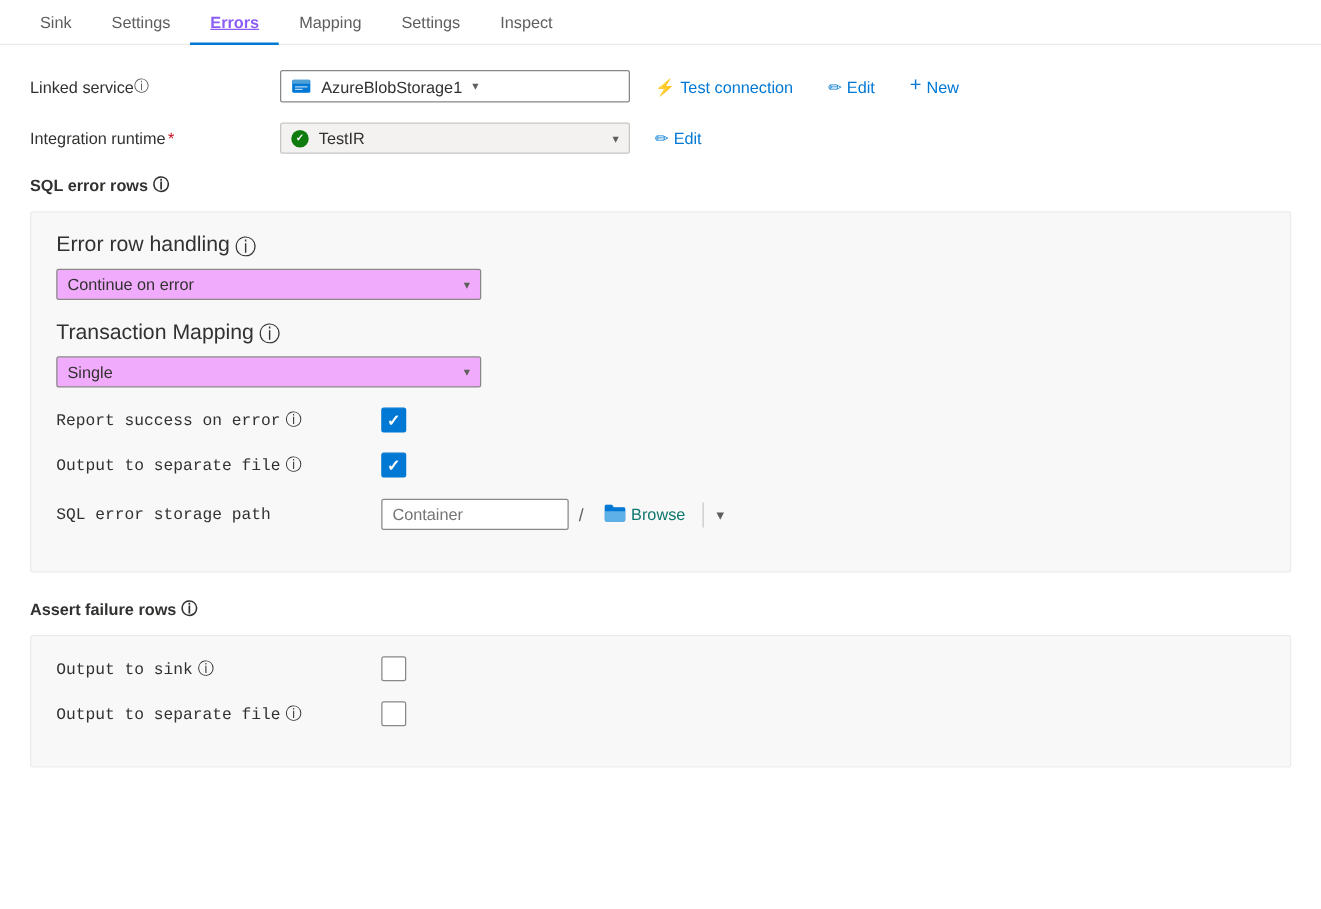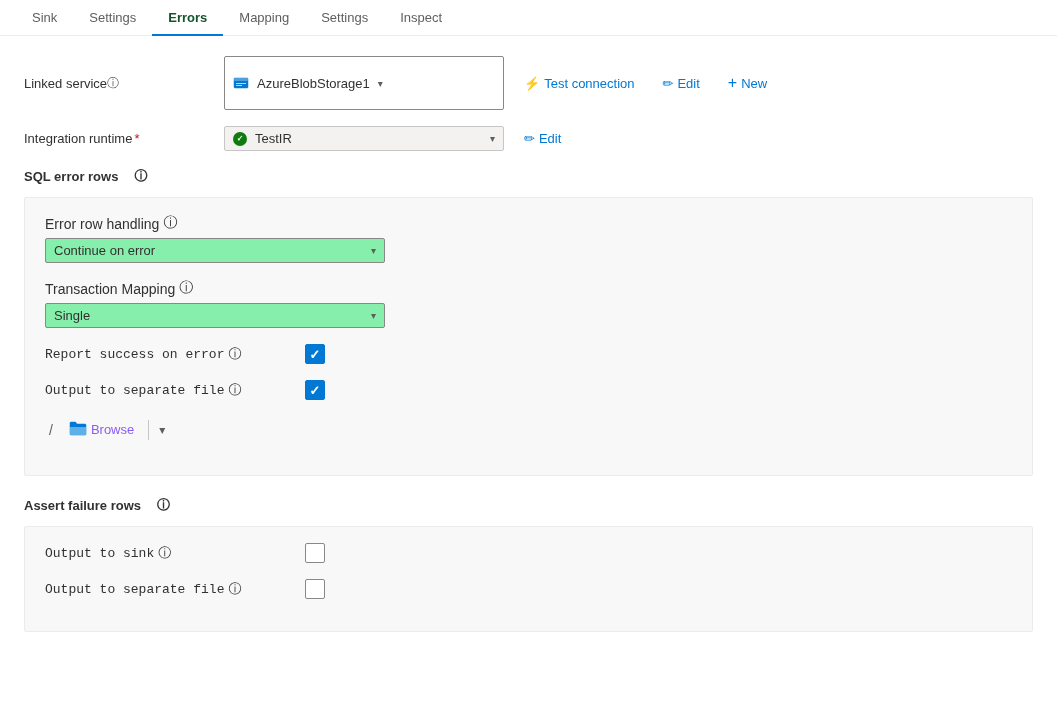--- a/index.html
+++ b/index.html
@@ -13,22 +13,23 @@
     }
     .tab {
       padding: 10px 16px;
       cursor: pointer;
       color: #605e5c;
       font-size: 13px;
       position: relative;
       user-select: none;
     }
     .tab.active {
-      color: #14532d;
+      color: #8b5cf6;
       font-weight: 600;
+      text-decoration: underline;
     }
     .tab.active::after {
       content: '';
       position: absolute;
       bottom: -1px;
       left: 0; right: 0;
       height: 2px;
       background: #0078d4;
     }
 
@@ -62,21 +63,21 @@
       align-items: center;
       gap: 12px;
     }
 
     
     .dropdown {
       display: flex;
       align-items: center;
       border: 1px solid #8a8886;
       border-radius: 2px;
-      padding: 18px 8px;
+      padding: 4px 8px;
       background: #fff;
       cursor: pointer;
       gap: 8px;
       min-width: 280px;
       justify-content: flex-start;
     }
     .dropdown-inner {
       display: flex;
       align-items: center;
       gap: 8px;
@@ -103,21 +104,21 @@
       font-size: 13px;
       padding: 4px 8px;
       border: none;
       background: none;
     }
 
     
     .section-header {
       display: flex;
       align-items: center;
-      gap: 16px;
+      gap: 4px;
       font-size: 13px;
       font-weight: 600;
       color: #323130;
       margin-bottom: 12px;
     }
 
     
     .section-box {
       background: #f8f8f8;
       border: 1px solid #edebe9;
@@ -126,21 +127,21 @@
       margin-bottom: 20px;
     }
 
     
     .small-dropdown {
       display: flex;
       align-items: center;
       border: 1px solid #8a8886;
       border-radius: 2px;
       padding: 4px 8px;
-      background: #86efac;
+      background: #f0abfc;
       cursor: pointer;
       gap: 8px;
       width: 340px;
       justify-content: space-between;
     }
 
     
     .checkbox-row {
       display: flex;
       align-items: center;
@@ -193,21 +194,21 @@
     }
     .path-separator {
       font-size: 14px;
       color: #605e5c;
       padding: 0 4px;
     }
     .browse-btn {
       display: flex;
       align-items: center;
       gap: 4px;
-      color: #8b5cf6;
+      color: #0f766e;
       cursor: pointer;
       font-size: 13px;
       padding: 4px 8px;
       border: none;
       background: none;
     }
     .divider-vert {
       width: 1px;
       height: 20px;
       background: #c8c6c4;
@@ -250,23 +251,23 @@
       color: white;
       font-size: 8px;
       font-weight: bold;
     }
 
     .field-group {
       margin-bottom: 16px;
     }
     .field-group-label {
       display: flex;
-      align-items: flex-end;
-      gap: 4px;
-      font-size: 14px;
+      align-items: flex-start;
+      gap: 4px;
+      font-size: 17px;
       color: #323130;
       margin-bottom: 6px;
     }
 
     .section-inner-label {
       display: flex;
       align-items: center;
       width: 260px;
       gap: 4px;
       font-size: 13px;
@@ -386,21 +387,25 @@
       <div class="section-inner-label">
         <span>Output to separate file</span>
         <span class="info-icon">ⓘ</span>
       </div>
       <div class="checkbox-checked">
         <span class="check-mark">✓</span>
       </div>
     </div>
 
     <div class="checkbox-row">
+      <div class="section-inner-label">
+        <span>SQL error storage path</span>
+      </div>
       <div class="storage-path-row">
+        <input class="path-input" type="text" placeholder="Container" style="">
         <span class="path-separator">/</span>
         <button class="browse-btn">
           <span>
             <svg width="18" height="16" viewBox="0 0 18 16" fill="none">
               <path d="M1 3C1 2.44772 1.44772 2 2 2H6.5L8 4H16C16.5523 4 17 4.44772 17 5V14C17 14.5523 16.5523 15 16 15H2C1.44772 15 1 14.5523 1 14V3Z" fill="#0078d4" stroke="#0078d4" stroke-width="0.5"></path>
               <path d="M1 7H17V14C17 14.5523 16.5523 15 16 15H2C1.44772 15 1 14.5523 1 14V7Z" fill="#5db0e8"></path>
             </svg>
           </span>
           <span>Browse</span>
         </button>

